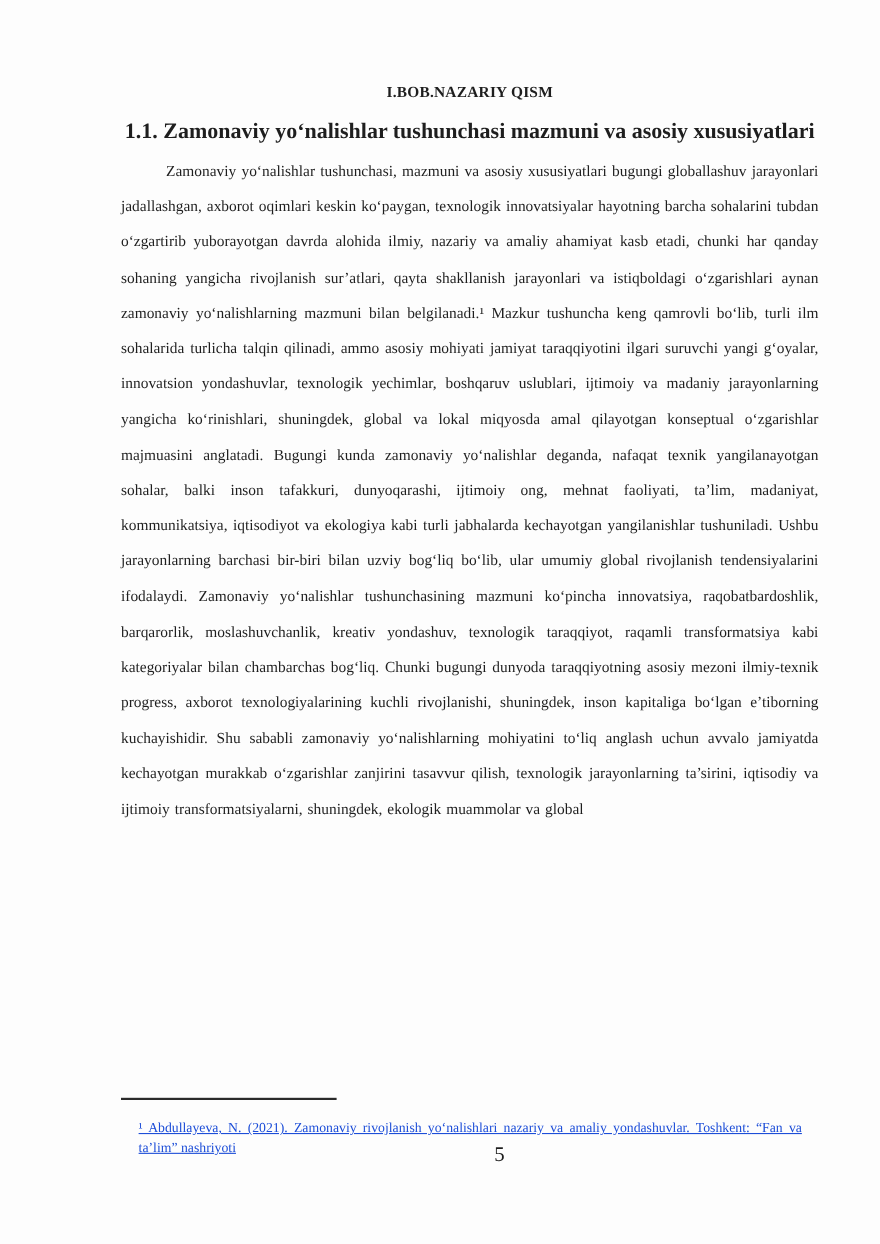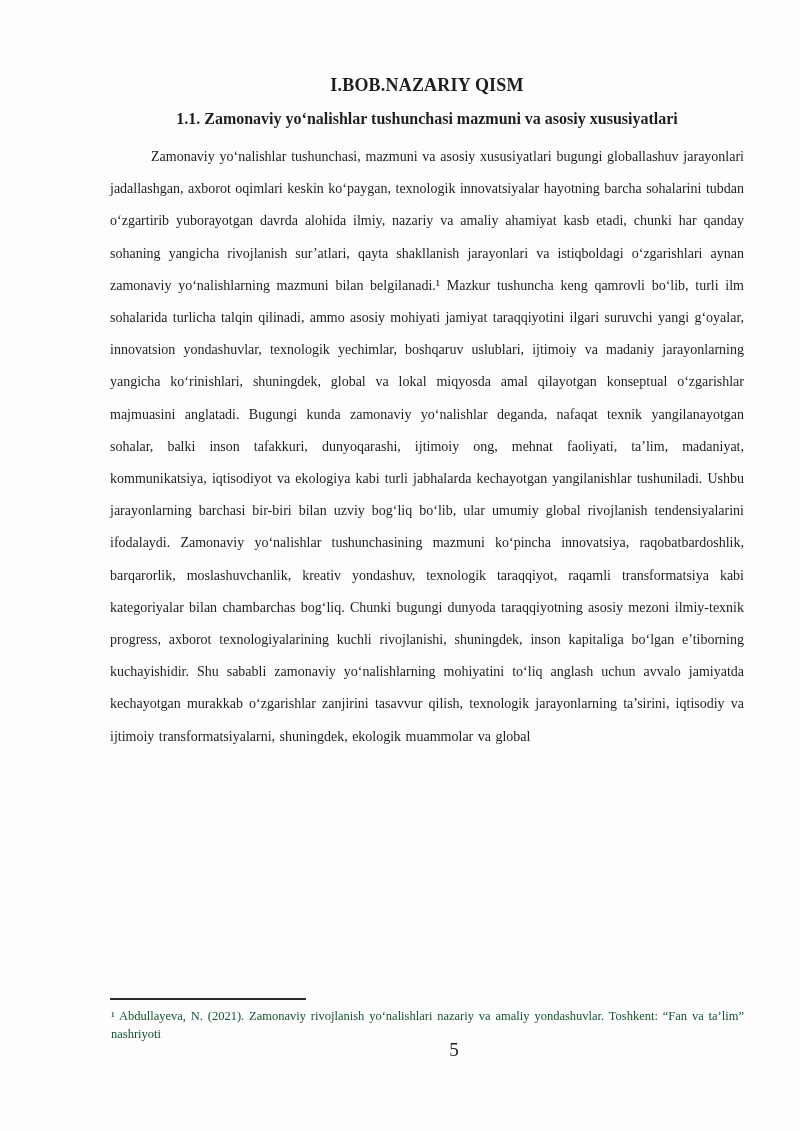--- a/index.html
+++ b/index.html
@@ -18,29 +18,29 @@
     color: #1e1e1e;
   }
   .text-block {
     position: absolute;
     left: 110px;
     top: 68px;
     width: 634px;
   }
   .chapter-title {
     margin: 0;
-    font-size: 18px;
+    font-size: 14px;
     font-weight: bold;
     line-height: 34px;
     text-align: center;
     letter-spacing: 0.2px;
   }
   .section-heading {
     margin: 0;
-    font-size: 16px;
+    font-size: 20px;
     font-weight: bold;
     line-height: 34px;
     text-align: center;
   }
   .body-paragraph {
     margin: 5px 0 0 0;
     font-size: 14px;
     line-height: 32.2px;
     text-align: justify;
     text-indent: 41px;
@@ -52,25 +52,26 @@
     top: 998px;
     width: 635px;
   }
   .footnote-separator {
     width: 196px;
     height: 0;
     border-top: 2px solid #2a2a2a;
     margin: 0 0 7px 0;
   }
   .footnote-text {
-    margin: 1px;
+    margin: 16px;
     font-size: 12.5px;
     line-height: 18px;
     text-align: justify;
-    color: #14532d;
+    color: #1d4ed8;
+    text-decoration: underline;
   }
   .page-number {
     position: absolute;
     left: 404px;
     top: 1038px;
     width: 100px;
     font-size: 19px;
     line-height: 24px;
     text-align: center;
     color: #1e1e1e;

